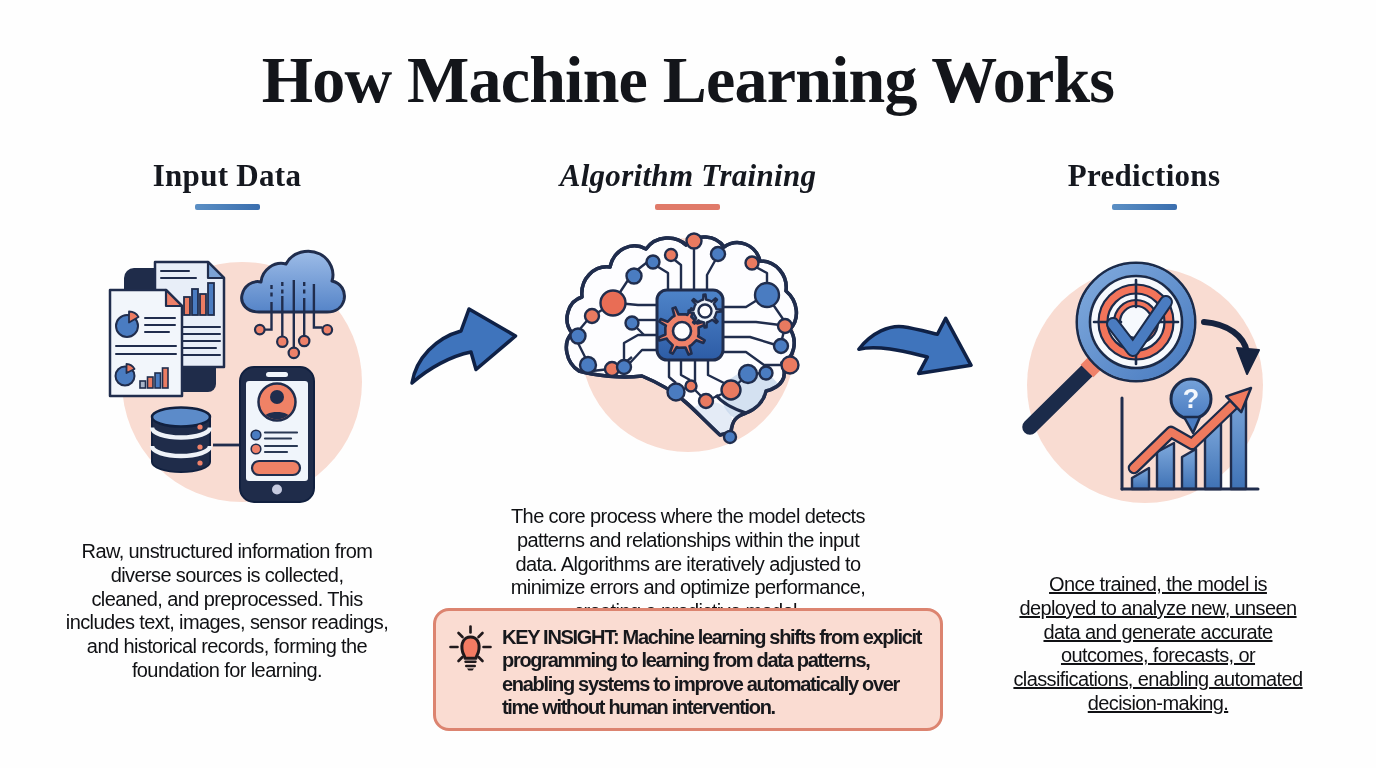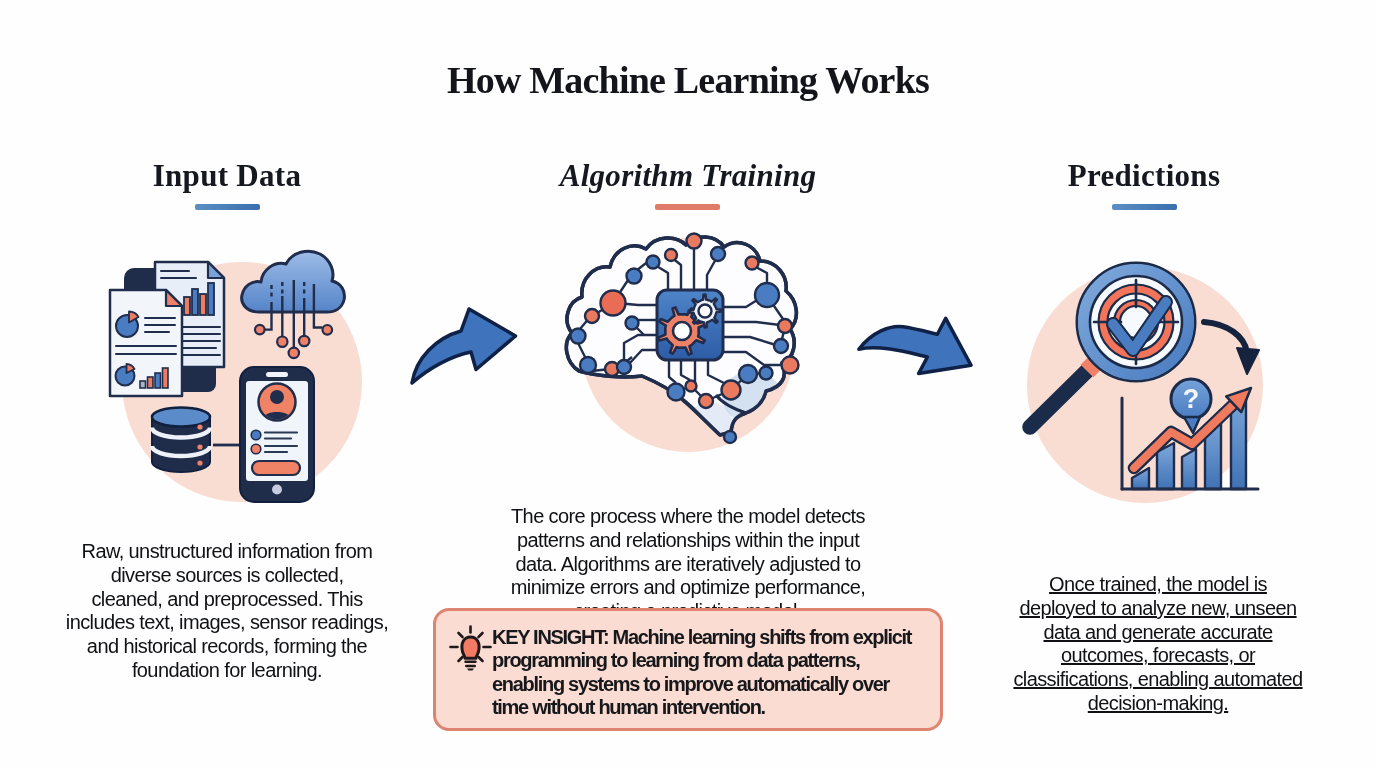--- a/index.html
+++ b/index.html
@@ -1,28 +1,28 @@
 <!DOCTYPE html>
 <html><head>
 <meta charset="utf-8">
 <style>
   html,body{margin:0;padding:0;}
   body{width:1376px;height:768px;position:relative;background:#fefefe;overflow:hidden;
        font-family:"Liberation Sans",sans-serif;}
   .abs{position:absolute;}
   h1{position:absolute;left:0;top:50px;width:1376px;text-align:center;margin:0;
-     font-family:"Liberation Serif",serif;font-weight:bold;font-size:38px;line-height:60px;color:#13151a;letter-spacing:-0.8px;}
+     font-family:"Liberation Serif",serif;font-weight:bold;font-size:66px;line-height:60px;color:#13151a;letter-spacing:-0.8px;}
   .hdr{position:absolute;text-align:center;font-family:"Liberation Serif",serif;
        font-weight:bold;font-size:31px;line-height:34px;color:#15181f;margin:0;letter-spacing:0.3px;}
   .bar{position:absolute;height:5.5px;border-radius:2px;}
   .body-txt{position:absolute;text-align:center;font-size:20px;line-height:23.8px;color:#101114;
             font-family:"Liberation Sans",sans-serif;letter-spacing:-0.6px;margin-top:44px;}
   #insight{position:absolute;left:433px;top:608px;width:510px;height:123px;box-sizing:border-box;
            background:#fadcd2;border:3px solid #dc8470;border-radius:16px;}
-  #insight .itext{position:absolute;left:56px;top:15px;width:440px;font-size:20px;line-height:23.4px;
+  #insight .itext{position:absolute;left:66px;top:15px;width:440px;font-size:20px;line-height:23.4px;
            font-weight:bold;color:#17181c;letter-spacing:-1.3px;text-align:left;}
 </style>
 </head>
 <body>
 <h1>How Machine Learning Works</h1>
 
 <div class="hdr" style="left:77px;top:159px;width:300px;">Input Data</div>
 <div class="bar" style="left:195px;top:204px;width:65px;background:linear-gradient(90deg,#5b8fc4,#3a6eae);"></div>
 
 <div class="hdr" style="left:538px;top:159px;width:300px;font-style:italic;">Algorithm Training</div>

